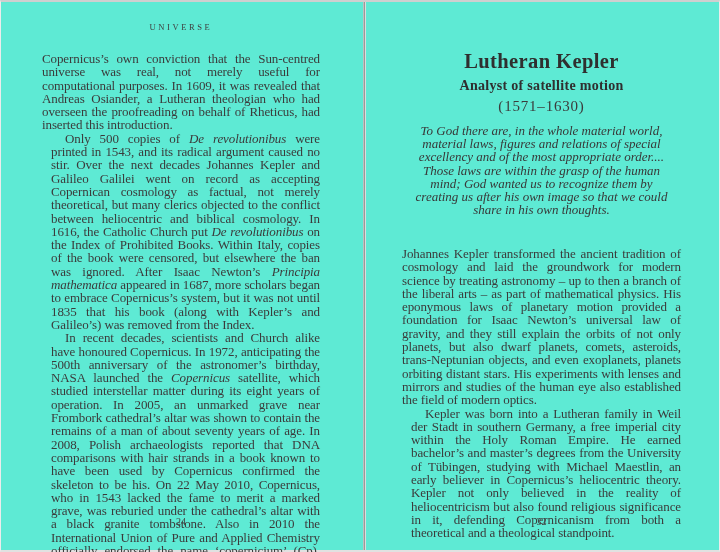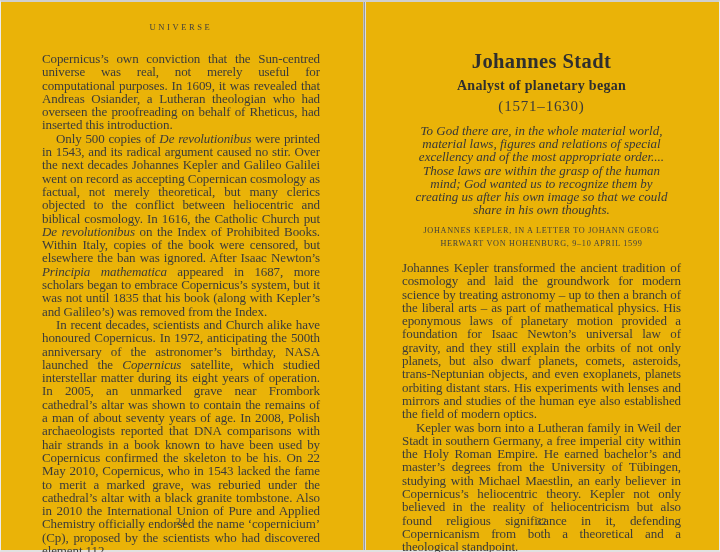--- a/index.html
+++ b/index.html
@@ -2,44 +2,44 @@
 <html><head>
 <meta charset="utf-8">
 <style>
   html,body{margin:0;padding:0;}
   body{
     width:720px;height:552px;overflow:hidden;background:#ffffff;
     font-family:"Liberation Serif","DejaVu Serif",serif;
     -webkit-font-smoothing:antialiased;
   }
   .spread{
-    position:relative;width:720px;height:552px;box-sizing:border-box;background:#eab308;
+    position:relative;width:720px;height:552px;box-sizing:border-box;background:#5eead4;
     border-top:2px solid #cfcfcf;border-bottom:2px solid #e1e1e1;
     border-left:1px solid #ececec;border-right:1px solid #ececec;
   }
   .gutter{
     position:absolute;left:362px;top:0;height:100%;width:3px;
     background:linear-gradient(to right,#dcdcdc,#8e8e8e 45%,#c9c9c9 70%,#f4f4f4);
   }
   .page{position:absolute;top:0;height:552px;}
   .page-left{left:41px;width:278px;}
   .page-right{left:401px;width:279px;}
 
   .running-header{
     position:absolute;top:20px;left:0;right:0;text-align:center;
     font-size:8.5px;letter-spacing:2.6px;color:#3f3f3f;
   }
   .body{
     position:absolute;left:0;right:0;text-align:justify;
     font-size:13px;line-height:13.3px;letter-spacing:-0.1px;color:#3b3b3b;
   }
   .page-left .body{top:50px;}
-  .page-right .body{top:259px;font-family:Liberation Serif, serif;}
+  .page-right .body{top:245px;font-family:Liberation Serif, serif;}
   .body p{margin:0;}
-  .body p.indent{text-indent:14px;}
+  .body p.indent{text-indent:14px;margin-left:9px;}
   .body em{font-style:italic;}
 
   .folio{
     position:absolute;top:514px;left:0;right:0;text-align:center;
     font-size:10px;color:#454545;
   }
 
   .chapter-head{position:absolute;top:0;left:0;right:0;text-align:center;color:#2f2f2f;}
   .chapter-title{margin:48px 0 0;font-size:20.5px;line-height:23px;font-weight:700;letter-spacing:0.4px;}
   .chapter-subtitle{margin:5px 0 0;font-size:14px;line-height:16px;font-weight:700;letter-spacing:0.3px;}
@@ -65,25 +65,24 @@
       <p class="para indent">Only 500 copies of <em>De revolutionibus</em> were printed in 1543, and its radical argument caused no stir. Over the next decades Johannes Kepler and Galileo Galilei went on record as accepting Copernican cosmology as factual, not merely theoretical, but many clerics objected to the conflict between heliocentric and biblical cosmology. In 1616, the Catholic Church put <em>De revolutionibus</em> on the Index of Prohibited Books. Within Italy, copies of the book were censored, but elsewhere the ban was ignored. After Isaac Newton’s <em>Principia mathematica</em> appeared in 1687, more scholars began to embrace Copernicus’s system, but it was not until 1835 that his book (along with Kepler’s and Galileo’s) was removed from the Index.</p>
       <p class="para indent">In recent decades, scientists and Church alike have honoured Copernicus. In 1972, anticipating the 500th anniversary of the astronomer’s birthday, NASA launched the <em>Copernicus</em> satellite, which studied interstellar matter during its eight years of operation. In 2005, an unmarked grave near Frombork cathedral’s altar was shown to contain the remains of a man of about seventy years of age. In 2008, Polish archaeologists reported that DNA comparisons with hair strands in a book known to have been used by Copernicus confirmed the skeleton to be his. On 22 May 2010, Copernicus, who in 1543 lacked the fame to merit a marked grave, was reburied under the cathedral’s altar with a black granite tombstone. Also in 2010 the International Union of Pure and Applied Chemistry officially endorsed the name ‘copernicium’ (Cp), proposed by the scientists who had discovered element 112.</p>
     </div>
     <div class="folio">24</div>
   </div>
 
   <div class="gutter"></div>
 
   <div class="page page-right">
     <div class="chapter-head">
-      <h1 class="chapter-title">Johannes Stadt</h1>
-      <h2 class="chapter-subtitle">Analyst of planetary began</h2>
+      <h1 class="chapter-title">Lutheran Kepler</h1>
+      <h2 class="chapter-subtitle">Analyst of satellite motion</h2>
       <div class="chapter-dates">(1571–1630)</div>
       <div class="epigraph">To God there are, in the whole material world, material laws, figures and relations of special excellency and of the most appropriate order.... Those laws are within the grasp of the human mind; God wanted us to recognize them by creating us after his own image so that we could share in his own thoughts.</div>
-      <div class="epigraph-attribution">JOHANNES KEPLER, IN A LETTER TO JOHANN GEORG HERWART VON HOHENBURG, 9–10 APRIL 1599</div>
     </div>
     <div class="body">
       <p class="para">Johannes Kepler transformed the ancient tradition of cosmology and laid the groundwork for modern science by treating astronomy – up to then a branch of the liberal arts – as part of mathematical physics. His eponymous laws of planetary motion provided a foundation for Isaac Newton’s universal law of gravity, and they still explain the orbits of not only planets, but also dwarf planets, comets, asteroids, trans-Neptunian objects, and even exoplanets, planets orbiting distant stars. His experiments with lenses and mirrors and studies of the human eye also established the field of modern optics.</p>
       <p class="para indent">Kepler was born into a Lutheran family in Weil der Stadt in southern Germany, a free imperial city within the Holy Roman Empire. He earned bachelor’s and master’s degrees from the University of Tübingen, studying with Michael Maestlin, an early believer in Copernicus’s heliocentric theory. Kepler not only believed in the reality of heliocentricism but also found religious significance in it, defending Copernicanism from both a theoretical and a theological standpoint.</p>
     </div>
     <div class="folio">32</div>
   </div>
 
 </div>
 

